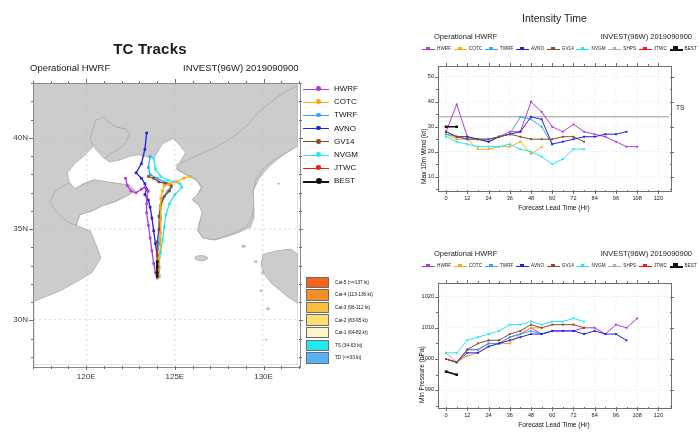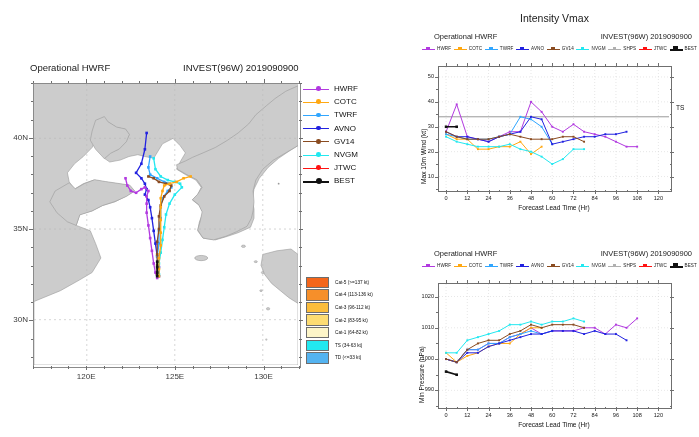--- a/index.html
+++ b/index.html
@@ -115,20 +115,21 @@
     transform: rotate(-90deg); transform-origin: left top;
     white-space: nowrap;
   }
   .ts-label { position: absolute; font-size: 6.6px; color: #111; }
 </style>
 </head>
 <body>
 
 <div class="panel" id="tc-tracks-panel">
 
+  <div class="map-title">TC Tracks</div>
   <div class="map-subtitle-left">Operational HWRF</div>
   <div class="map-subtitle-right">INVEST(96W) 2019090900</div>
 
   <div id="map-frame">
     <svg id="map-svg" width="264" height="281" viewBox="0 0 264 281">
         <rect x="0" y="0" width="264" height="281" fill="#cccccc"></rect>
         <polygon points="73.9,38.1 82.7,43.5 91.5,45.3 95.0,50.8 91.5,58.0 84.5,65.3 75.7,68.9 70.4,74.3 75.7,78.0 86.2,76.1 95.0,72.5 103.8,70.7 110.9,72.5 119.7,74.3 128.5,59.8 139.0,54.4 146.1,61.6 151.4,68.9 146.1,78.0 142.6,85.2 151.4,90.6 161.9,96.1 167.2,103.3 163.7,110.6 158.4,116.0 165.4,121.5 169.0,128.7 165.4,137.8 163.7,146.8 169.0,154.1 181.3,155.9 193.6,152.3 204.2,148.7 216.5,143.2 220.0,134.2 220.0,125.1 218.2,116.0 220.0,105.1 225.3,94.3 234.1,83.4 244.6,74.3 255.2,67.1 264.0,61.6 264.0,281.0 0.0,281.0 0.0,217.5 26.4,206.7 45.8,195.8 58.1,188.5 66.9,174.0 61.6,159.5 56.3,146.8 42.2,141.4 45.8,130.5 58.1,126.9 68.6,121.5 81.0,117.8 91.5,112.4 100.3,107.0 95.0,101.5 82.7,99.7 70.4,97.9 59.8,96.1 49.3,99.7 40.5,105.1 35.2,97.9 33.4,88.8 40.5,79.8 49.3,72.5 58.1,63.5 65.1,48.9" fill="#ffffff" stroke="#9a9a9a" stroke-width="0.6"></polygon>
         <polygon points="142.6,80.7 151.4,77.0 158.4,73.4 169.0,68.9 181.3,63.5 193.6,56.2 204.2,48.9 214.7,39.9 221.8,30.8 232.3,21.8 241.1,14.5 251.7,7.3 264.0,1.8 264.0,61.6 251.7,68.9 239.4,76.1 228.8,85.2 221.8,96.1 219.1,107.0 220.0,117.8 219.1,126.9 217.4,134.2 213.0,142.3 202.4,147.8 191.8,152.3 179.5,155.9 169.0,154.1 163.7,145.9 166.3,136.9 168.1,127.8 164.6,120.6 158.4,115.7 163.7,110.2 168.1,103.3 162.8,95.7 152.2,90.3 143.4,85.2" fill="#cccccc" stroke="#9a9a9a" stroke-width="0.6"></polygon>
         <polygon points="35.2,98.8 41.4,104.8 50.2,99.7 60.7,95.7 71.3,97.5 83.6,99.3 95.9,101.2 100.7,107.0 92.4,112.4 81.0,117.5 68.6,121.5 58.1,126.9 45.8,130.9 42.2,141.4 33.4,137.8 22.9,128.7 15.8,117.8 21.1,107.0" fill="#cccccc" stroke="#9a9a9a" stroke-width="0.6"></polygon>
         <polygon points="70.4,74.7 76.6,69.3 85.4,64.9 92.4,57.7 95.4,50.4 91.5,45.0 82.7,43.1 73.9,37.7 70.4,32.6 61.6,36.3 58.1,47.1 56.3,56.2 61.6,65.3" fill="#cccccc" stroke="#9a9a9a" stroke-width="0.6"></polygon>
@@ -424,21 +425,21 @@
         <span class="cat-label">TS (34-63 kt)</span>
       </div>
       <div class="cat-row">
         <div class="cat-sw" style="background: rgb(84, 179, 240);"></div>
         <span class="cat-label">TD (&lt;=33 kt)</span>
       </div>
     </div>
 </div>
 
 <div class="panel chart-panel" id="vmax-panel">
-  <div class="chart-title">Intensity Vmax</div>
+  <div class="chart-title">Intensity Time</div>
   <div class="chart-sub-left">Operational HWRF</div>
   <div class="chart-sub-right">INVEST(96W) 2019090900</div>
   <div class="chart-legend" id="vmax-legend">
       <div class="cl-item">
         <div style="position: relative; width: 13px; height: 5px;">
           <div class="cl-line" style="position: absolute; top: 2.5px; border-top-color: rgb(178, 58, 224);"></div>
           <div class="cl-dot" style="background: rgb(178, 58, 224);"></div>
         </div>
         <span class="cl-label">HWRF</span>
       </div>

